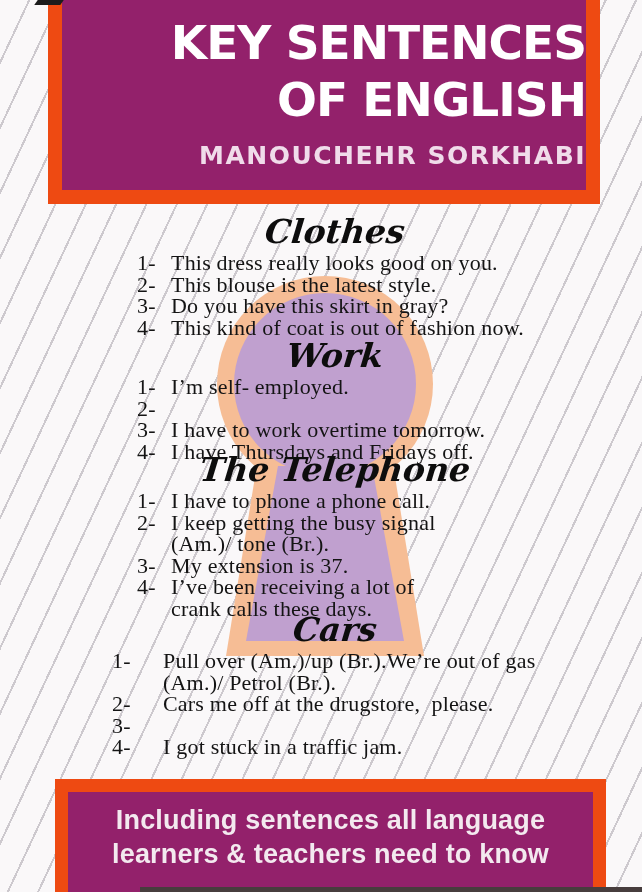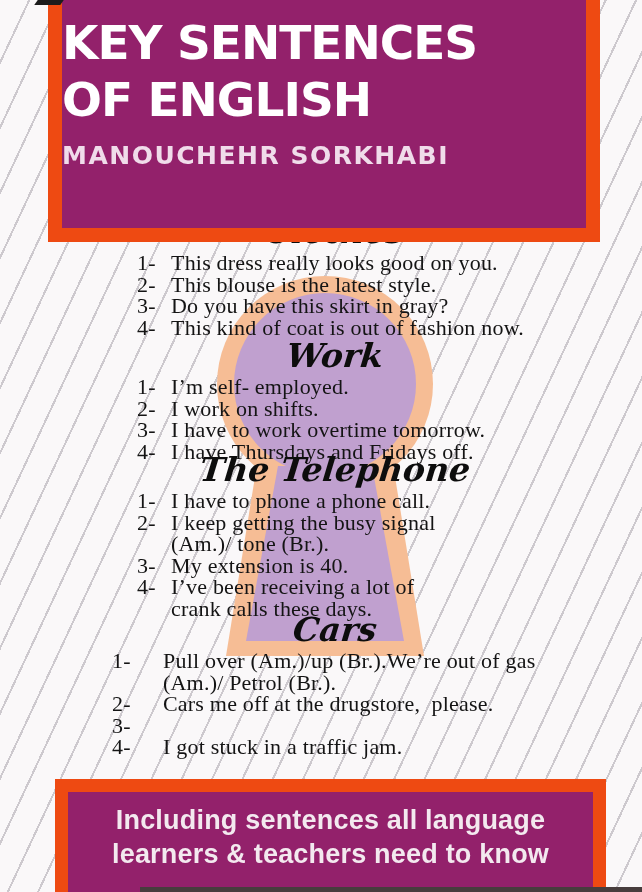--- a/index.html
+++ b/index.html
@@ -7,24 +7,24 @@
     position:relative; width:642px; height:892px; overflow:hidden;
     background:
       repeating-linear-gradient(115deg, transparent 0 25.5px, var(--line-color,#cdc9ce) 25.5px 27.5px),
       var(--page-bg,#faf8f9);
     font-family:"Liberation Serif", serif;
   }
   .keyhole { position:absolute; left:0; top:0; }
 
   
   .top-banner {
-    position:absolute; left:48px; top:0; width:552px; height:242px; box-sizing:border-box;
+    position:absolute; left:48px; top:0; width:552px; height:204px; box-sizing:border-box;
     background:var(--banner-bg,#93216b);
     border:14px solid var(--banner-border,#ee4a12); border-top:none;
-    text-align:left; z-index:5;
+    text-align:right; z-index:5;
   }
   .title-line {
     font-family:"DejaVu Sans", sans-serif; font-weight:800; color:var(--title-color,#fff);
     font-size:47px; line-height:57px; letter-spacing:-1px;
   }
   .title-line.first { margin-top:14px; }
   .author {
     font-family:"DejaVu Sans", sans-serif; font-weight:700; color:#f0dcea;
     font-size:25px; letter-spacing:1.5px; margin-top:13px;
   }
@@ -97,21 +97,20 @@
       </section>
       <section class="sec sec-1">
         <h2 class="script-heading">Work</h2>
         <div class="sent-list">
           <div class="sent-item">
             <span class="num">1-</span>
             <span class="txt">I’m self- employed.</span>
           </div>
           <div class="sent-item">
             <span class="num">2-</span>
-            <span class="txt">I work on shifts.</span>
           </div>
           <div class="sent-item">
             <span class="num">3-</span>
             <span class="txt">I have to work overtime tomorrow.</span>
           </div>
           <div class="sent-item">
             <span class="num">4-</span>
             <span class="txt">I have Thursdays and Fridays off.</span>
           </div>
         </div>
@@ -122,21 +121,21 @@
           <div class="sent-item">
             <span class="num">1-</span>
             <span class="txt">I have to phone a phone call.</span>
           </div>
           <div class="sent-item">
             <span class="num">2-</span>
             <span class="txt">I keep getting the busy signal<br>(Am.)/ tone (Br.).</span>
           </div>
           <div class="sent-item">
             <span class="num">3-</span>
-            <span class="txt">My extension is 40.</span>
+            <span class="txt">My extension is 37.</span>
           </div>
           <div class="sent-item">
             <span class="num">4-</span>
             <span class="txt">I’ve been receiving a lot of<br>crank calls these days.</span>
           </div>
         </div>
       </section>
       <section class="sec sec-3">
         <h2 class="script-heading">Cars</h2>
         <div class="sent-list">

